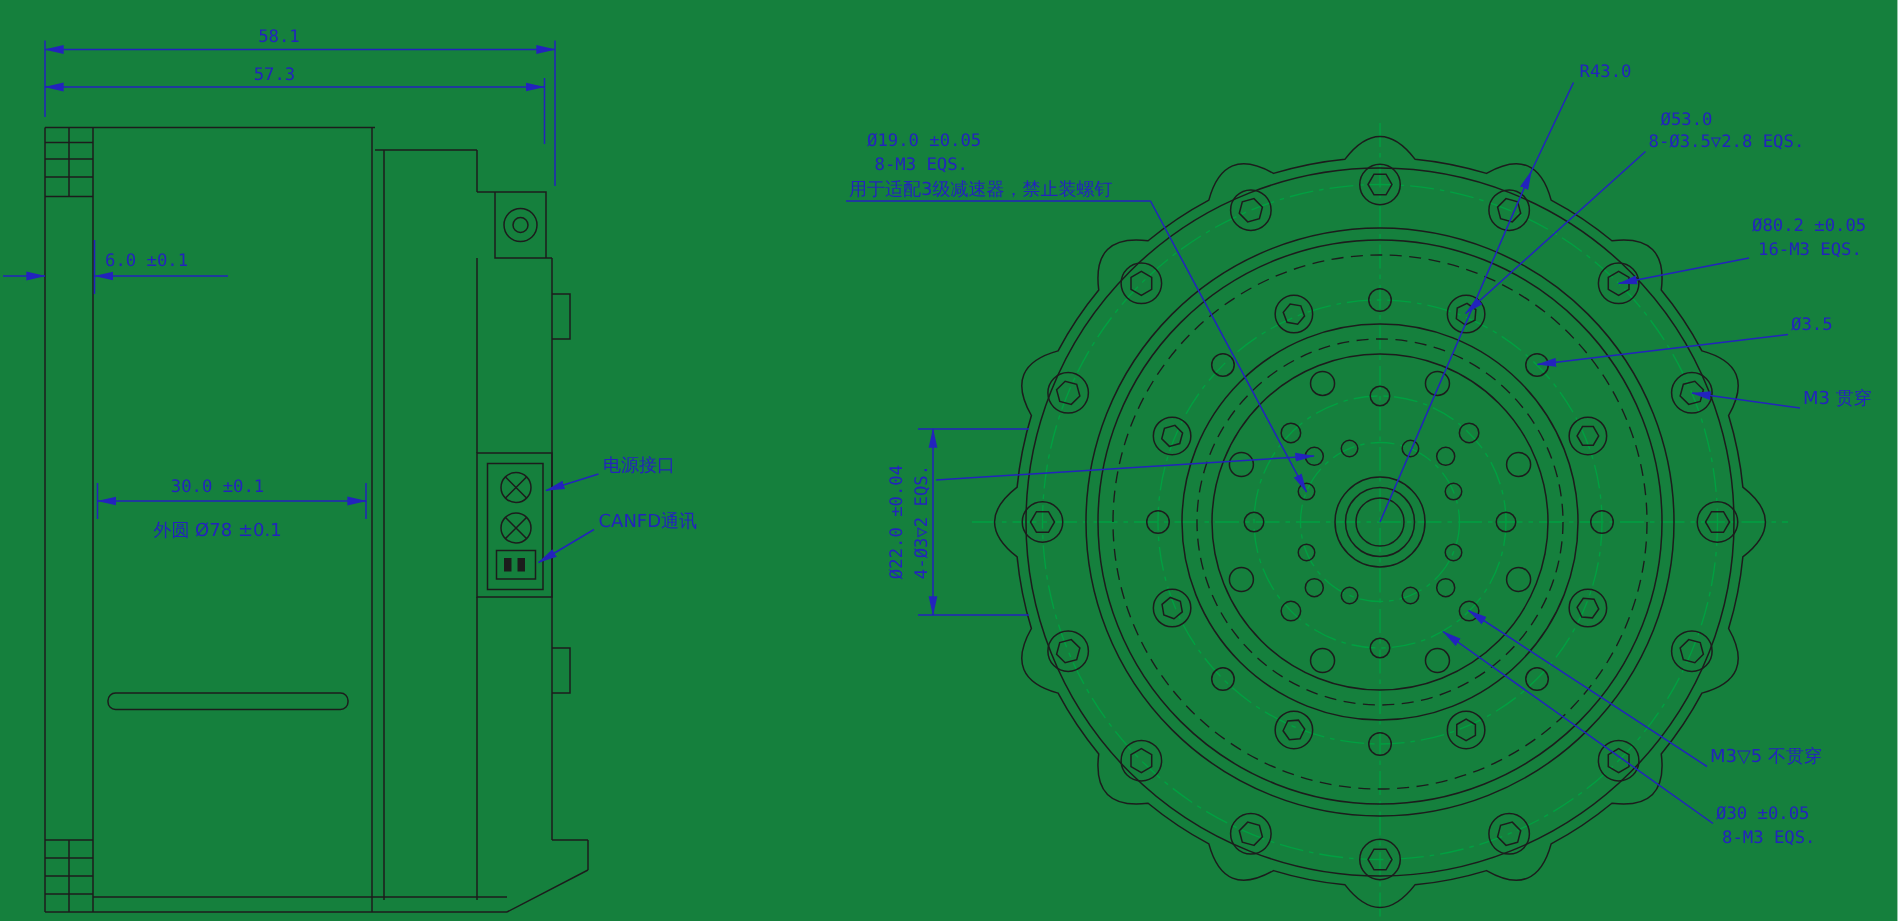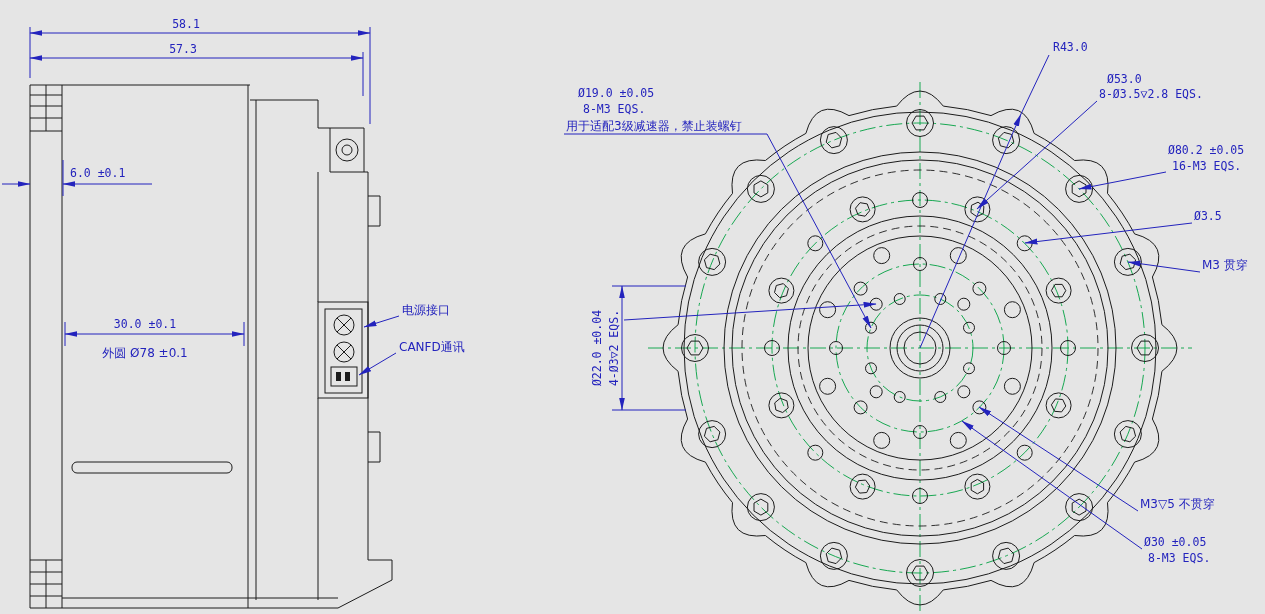--- a/index.html
+++ b/index.html
@@ -1,16 +1,16 @@
 <!DOCTYPE html>
 <html style="--dim: #2323bd; --grn: #00a041; --blk: #1c1c1c;"><head>
 <meta charset="utf-8">
 <style>
   html,body{margin:0;padding:0;background:#fff;}
-  .stage{width:1265px;height:614px;position:relative;background:#e5e5e5;overflow:hidden;}
+  .stage{width:1265px;height:614px;position:relative;background:#15803d;overflow:hidden;}
   .blk{stroke:var(--blk,#1c1c1c);fill:none;stroke-width:1;}
   .blk-fill{fill:var(--blk,#1c1c1c);stroke:none;}
   .dash{stroke:var(--blk,#1c1c1c);fill:none;stroke-width:0.9;stroke-dasharray:8 5;}
   .grn{stroke:var(--grn,#00a041);fill:none;stroke-width:0.9;stroke-dasharray:16 4 3 4;}
   .dim{stroke:var(--dim,#2323bd);fill:none;stroke-width:1;}
   .t-num{font-family:"DejaVu Sans Mono",monospace;font-size:11.5px;fill:var(--dim,#2323bd);}
   .t-cn{font-family:"DejaVu Sans",sans-serif;font-size:12px;fill:var(--dim,#2323bd);}
 </style>
 </head>
 <body>

